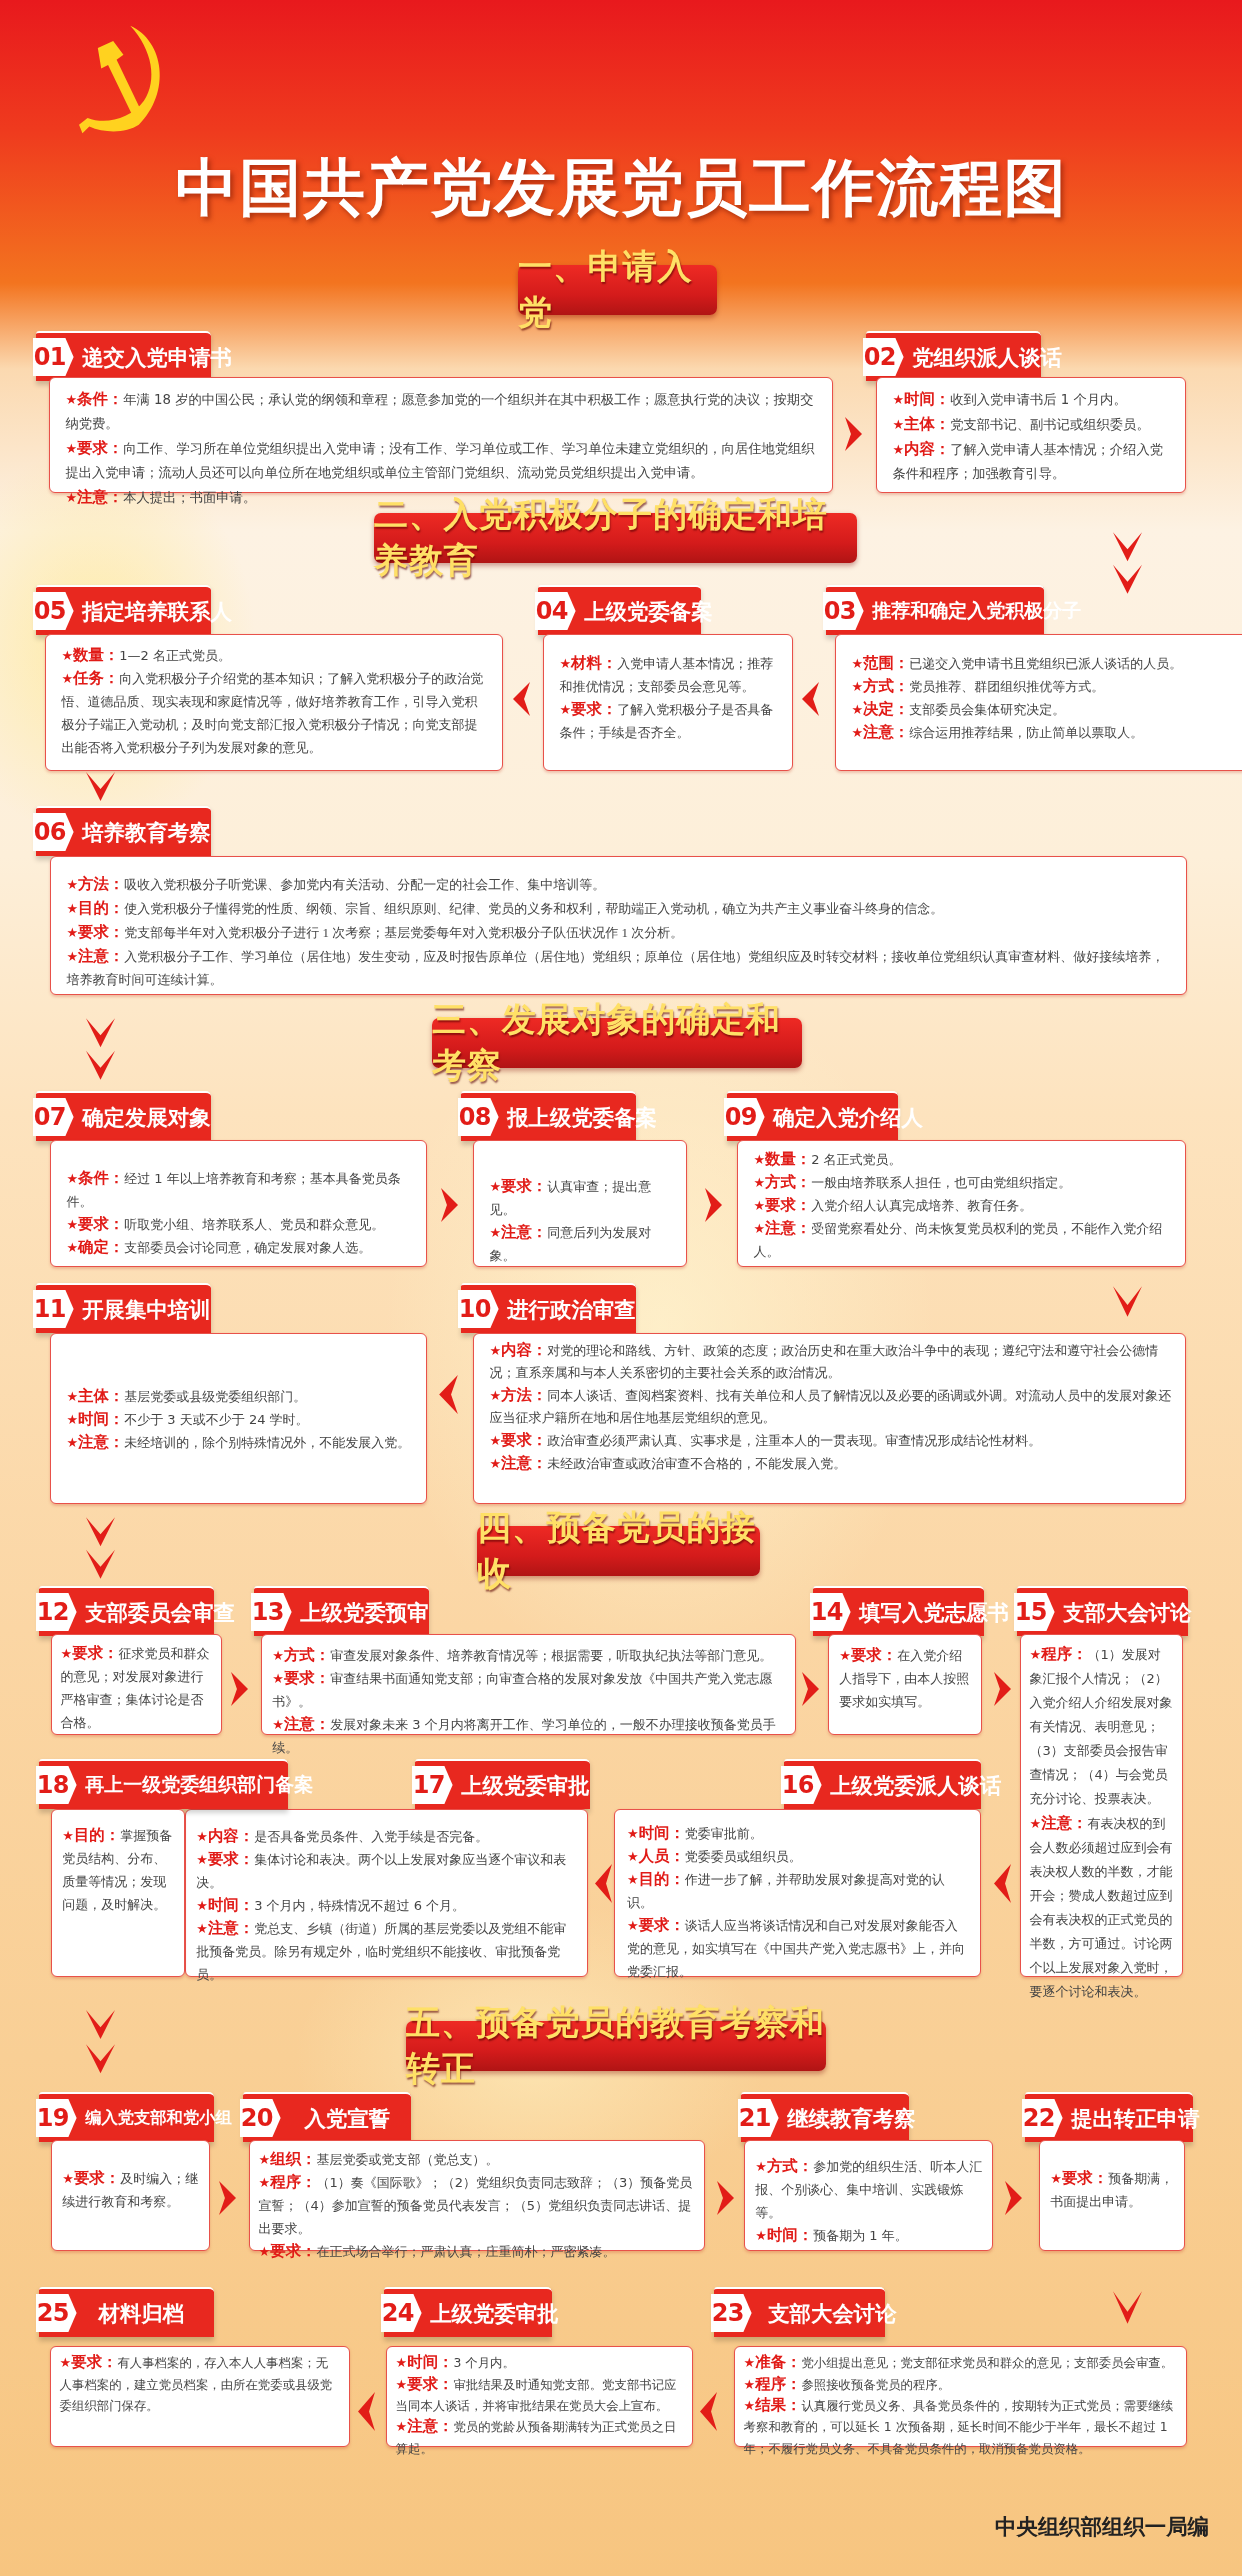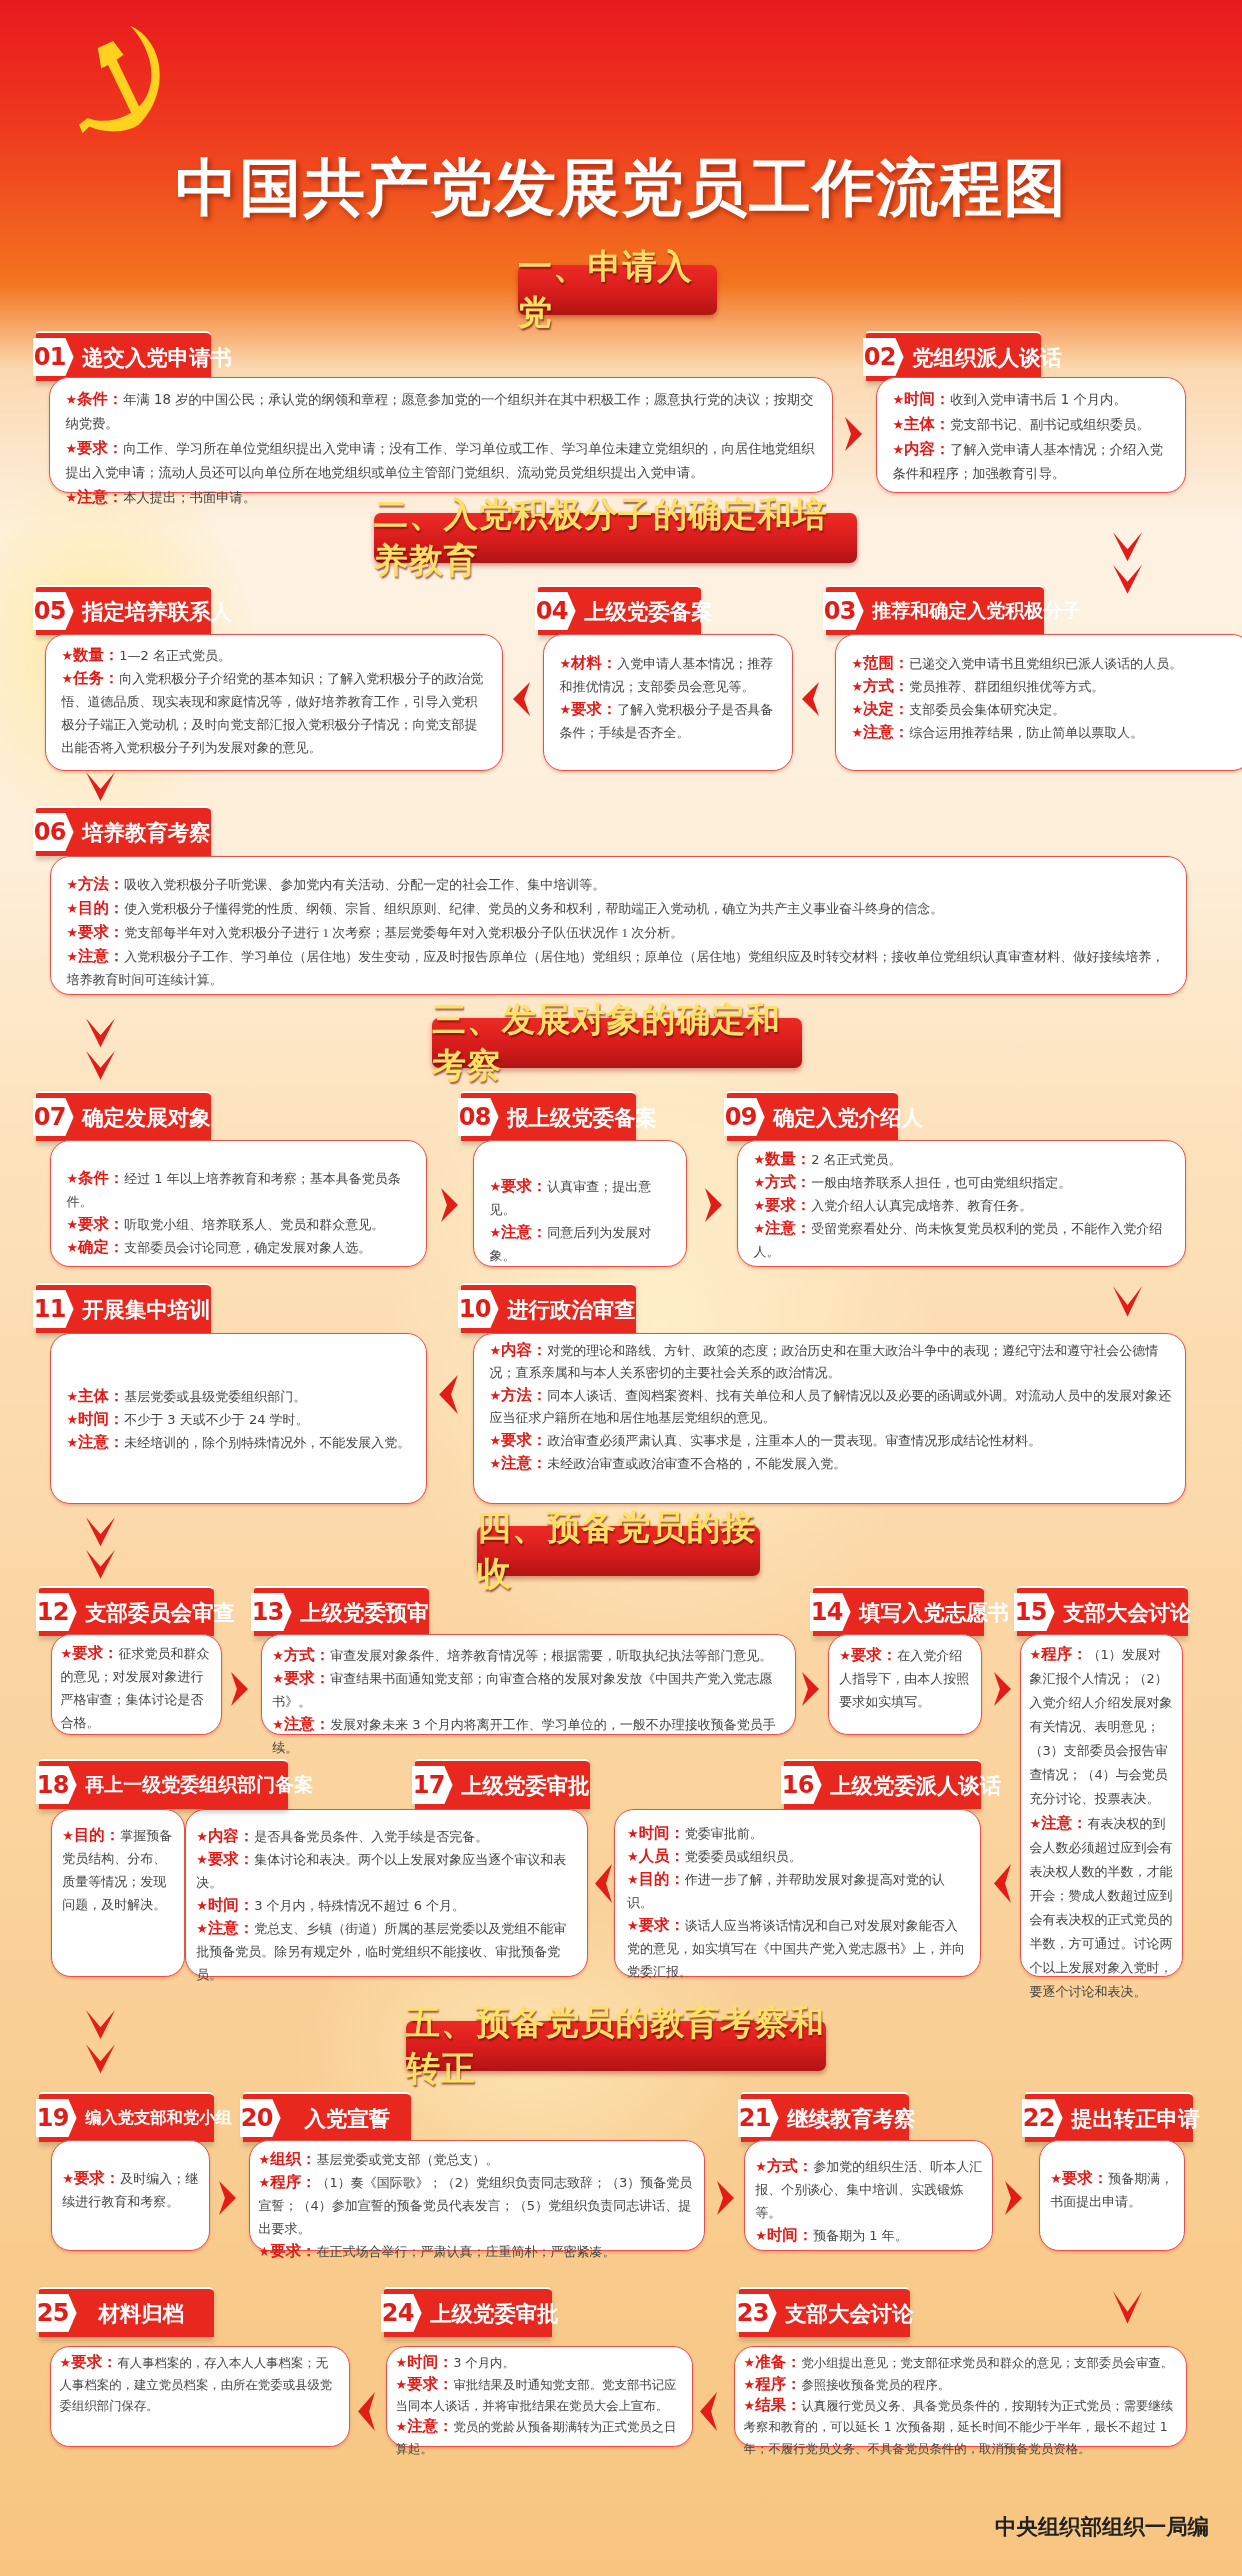--- a/index.html
+++ b/index.html
@@ -35,21 +35,21 @@
     border-top:2.6px solid #fff;
   }
   .step-tab .num {
     height:38px; min-width:41px; background:#fff; color:#e21d18; font-size:24px; font-weight:bold;
     display:flex; align-items:center; justify-content:center; margin-left:-3.4px;
     clip-path: polygon(0 0, 80% 0, 100% 50%, 80% 100%, 0 100%);
     padding-right:6.9px; letter-spacing:-0.9px;
   }
   .step-tab .label { padding:0 12px 0 8.6px; white-space:nowrap; }
   .step-card {
-    position:absolute; background:#fff; border:1.7px solid #e8514a; border-radius:20px;
+    position:absolute; background:#fff; border:1.7px solid #e8514a; border-radius:6px;
     box-shadow: 0 1.7px 2.6px rgba(200,60,40,.25);
     padding:15.4px 13.7px 12px 15.4px; font-size:13.3px; line-height:23px; color:#444;
   }
   .step-card .line { display:block; }
   .step-card .key { color:#e11b17; font-weight:bold; font-size:15.4px; }
   .step-card .star { color:#e11b17; font-size:13px; }
   .arrow-r, .arrow-l, .arrow-d { position:absolute; }
   .credit {
     position:absolute; right:34px; top:2512px;
     font-family:"DejaVu Serif","Liberation Serif",serif; font-weight:bold; font-size:21.4px; color:#222;
@@ -375,21 +375,21 @@
     <span class="label">提出转正申请</span>
 </div>
 <div class="step-card" style="left:1039px;top:2140px;width:146px;height:111px;padding:26px 8.6px 6.9px 10.3px;line-height:23px;font-size:13px;">
   <span class="line"><span class="star">★</span><span class="key">要求：</span><span>预备期满，书面提出申请。</span></span>
 </div>
 
 <svg class="arrow-d" style="left:1113px;top:2291px;" width="29" height="33" viewBox="0 0 34 38">
     <path d="M0 0 L17 38 L34 0 L17 24 Z" fill="#e21d18"></path>
   </svg>
 
-<div class="step-tab" style="left:739px;top:2287px;width:171px;">
+<div class="step-tab" style="left:714px;top:2287px;width:171px;gap:8px;">
   <span class="num">23</span>
     <span class="label">支部大会讨论</span>
 </div>
 <div class="step-card" style="left:734px;top:2346px;width:453px;height:101px;padding:5.1px 8.6px;line-height:21.4px;font-size:12.4px;">
   <span class="line"><span class="star">★</span><span class="key">准备：</span><span>党小组提出意见；党支部征求党员和群众的意见；支部委员会审查。</span></span>
   <span class="line"><span class="star">★</span><span class="key">程序：</span><span>参照接收预备党员的程序。</span></span>
   <span class="line"><span class="star">★</span><span class="key">结果：</span><span>认真履行党员义务、具备党员条件的，按期转为正式党员；需要继续考察和教育的，可以延长 1 次预备期，延长时间不能少于半年，最长不超过 1 年；不履行党员义务、不具备党员条件的，取消预备党员资格。</span></span>
 </div>
 
 <svg class="arrow-l" style="left:700px;top:2392px;" width="17" height="39" viewBox="0 0 20 46">

